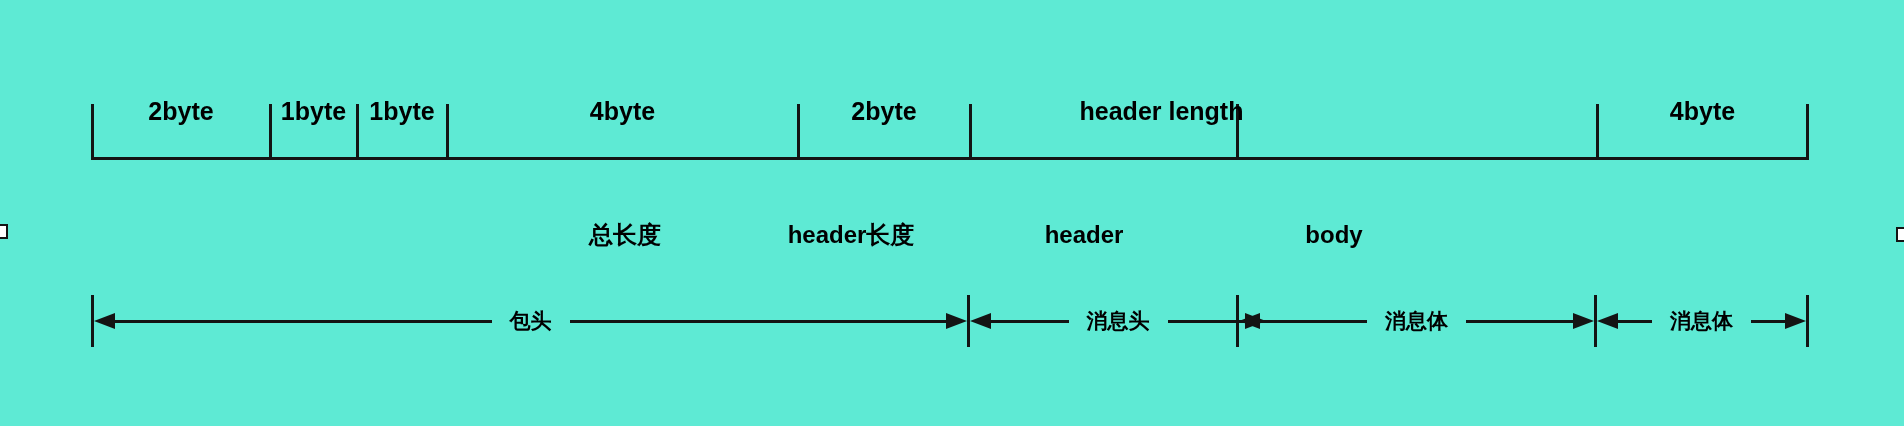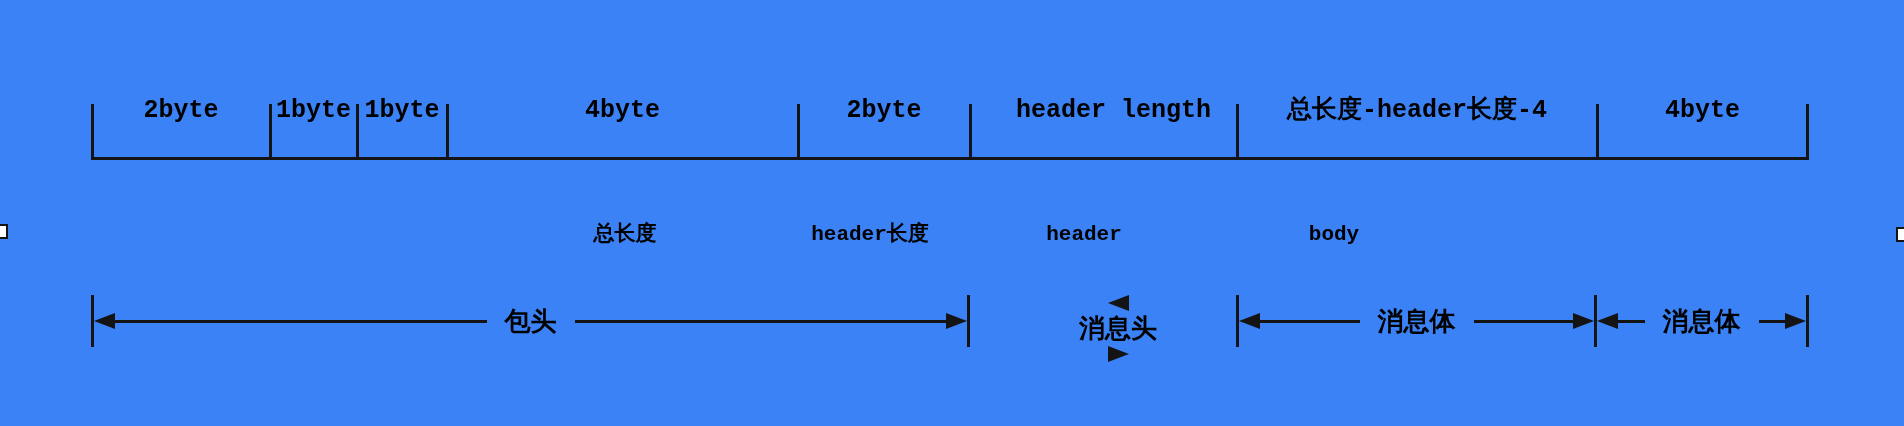--- a/index.html
+++ b/index.html
@@ -1,22 +1,22 @@
 <!DOCTYPE html>
 <html><head>
 <meta charset="utf-8">
 <style>
   html, body { margin: 0; padding: 0; background: #ffffff; }
   .canvas {
     position: relative;
     width: 1904px;
     height: 426px;
-    background: #3b82f6;
+    background: #5eead4;
     overflow: hidden;
-    font-family: Liberation Mono, monospace;
+    font-family: Liberation Sans, sans-serif;
     color: #000;
   }
   
   .baseline {
     position: absolute;
     top: 157px; height: 3px;
     background: #141414;
   }
   .tick {
     position: absolute;
@@ -28,21 +28,21 @@
     top: 96px; height: 30px; line-height: 30px;
     text-align: center;
     font-size: 25px; font-weight: bold;
     white-space: nowrap;
   }
   
   .name-label {
     position: absolute;
     top: 219px; height: 32px; line-height: 32px;
     transform: translateX(-50%);
-    font-size: 21px; font-weight: bold;
+    font-size: 24px; font-weight: bold;
     white-space: nowrap;
   }
   
   .dim-bar {
     position: absolute;
     top: 295px; height: 52px; width: 3px;
     background: #141414;
   }
   .dim-section {
     position: absolute;
@@ -63,21 +63,21 @@
   }
   .arrow-r {
     width: 0; height: 0; flex: 0 0 auto;
     border-top: 8px solid transparent;
     border-bottom: 8px solid transparent;
     border-left: 21px solid #141414;
   }
   .dim-label {
     flex: 0 0 auto;
     padding: 0 18px;
-    font-size: 26px; font-weight: bold;
+    font-size: 21px; font-weight: bold;
     white-space: nowrap;
   }
   
   .edge-glyph {
     position: absolute;
     width: 12px; height: 11px;
     border: 2px solid #141414;
     background: #fff;
   }
   .edge-glyph.left  { left: -8px;  top: 224px; }
@@ -98,44 +98,43 @@
   <div class="tick" style="left:969px;"></div>
   <div class="tick" style="left:1236px;"></div>
   <div class="tick" style="left:1596px;"></div>
   <div class="tick" style="left:1806px;"></div>
 
   <div class="size-label" style="left:92px;  width:178px;">2byte</div>
   <div class="size-label" style="left:270px; width:87px;">1byte</div>
   <div class="size-label" style="left:357px; width:90px;">1byte</div>
   <div class="size-label" style="left:447px; width:351px;">4byte</div>
   <div class="size-label" style="left:798px; width:172px;">2byte</div>
-  <div class="size-label" style="left:980px; width:267px;">header length</div>
-  <div class="size-label" style="left:1237px;width:360px;">总长度-header长度-4</div>
+  <div class="size-label" style="left:1028px; width:267px;">header length</div>
   <div class="size-label" style="left:1597px;width:211px;">4byte</div>
 
   <div class="name-label" style="left:625px;">总长度</div>
-  <div class="name-label" style="left:870px;">header长度</div>
+  <div class="name-label" style="left:851px;">header长度</div>
   <div class="name-label" style="left:1084px;">header</div>
   <div class="name-label" style="left:1334px;">body</div>
 
   <div class="dim-bar" style="left:91px;"></div>
   <div class="dim-bar" style="left:967px;"></div>
   <div class="dim-bar" style="left:1236px;"></div>
   <div class="dim-bar" style="left:1594px;"></div>
   <div class="dim-bar" style="left:1806px;"></div>
 
   <div class="dim-section" style="left:94px; width:873px;">
     <div class="arrow-l"></div>
     <div class="dim-line"></div>
     <div class="dim-label">包头</div>
     <div class="dim-line"></div>
     <div class="arrow-r"></div>
   </div>
 
-  <div class="dim-section" style="left:970px; width:296px;flex-direction:column;">
+  <div class="dim-section" style="left:970px; width:296px;">
     <div class="arrow-l"></div>
     <div class="dim-line"></div>
     <div class="dim-label">消息头</div>
     <div class="dim-line"></div>
     <div class="arrow-r"></div>
   </div>
 
   <div class="dim-section" style="left:1239px; width:355px;">
     <div class="arrow-l"></div>
     <div class="dim-line"></div>

